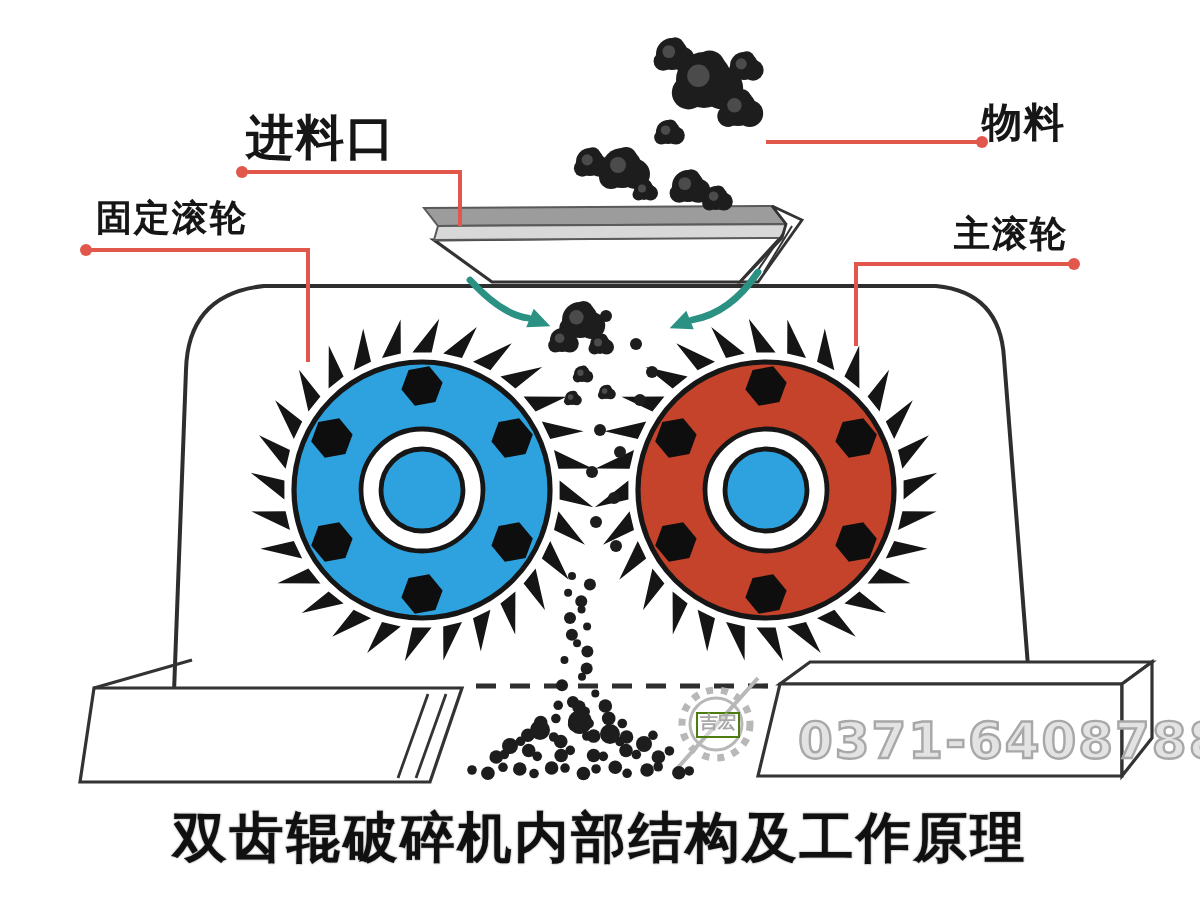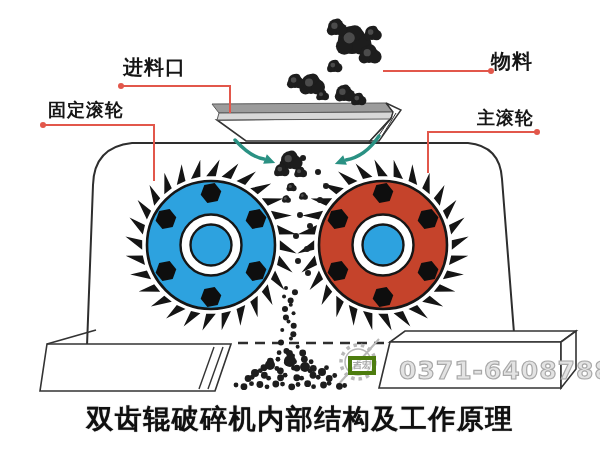--- a/index.html
+++ b/index.html
@@ -18,21 +18,21 @@
   .cldot{
     position:absolute;width:6px;height:6px;border-radius:50%;
     background:var(--callout,#e2574b);
   }
   .wm{
     position:absolute;font-weight:bold;color:#e3e3e3;white-space:nowrap;
     -webkit-text-stroke:1.2px var(--wmgray,#a8a8a8);letter-spacing:2px;
   }
   .wm-box{
     position:absolute;font-size:9px;font-weight:bold;color:var(--wmgray,#a8a8a8);
-    border:4px solid #4d7c0f;line-height:11px;padding:0 1px;background:rgba(255,255,255,.4);
+    border:1px solid #4d7c0f;line-height:11px;padding:0 1px;background:rgba(255,255,255,.4);
   }
   .caption{
     position:absolute;left:0;right:0;top:401px;text-align:center;font-weight:bold;
     font-size:27px;color:#101010;letter-spacing:1.5px;
     text-shadow:0 0 1px rgba(20,20,20,.6);
   }
 </style>
 </head>
 <body>
 
@@ -311,21 +311,21 @@
   <div class="cldot" style="left:488px;top:68px;"></div>
 
   <div class="cldot" style="left:40px;top:122px;"></div>
   <div class="cl h" style="left:43px;top:124px;width:112px;"></div>
   <div class="cl v" style="left:153px;top:124px;height:57px;"></div>
 
   <div class="cl h" style="left:427px;top:131px;width:110px;"></div>
   <div class="cldot" style="left:534px;top:129px;"></div>
   <div class="cl v" style="left:427px;top:131px;height:42px;"></div>
 
-  <div class="lbl" style="left:123px;top:56px;font-size:20px;">进料口</div>
+  <div class="lbl" style="left:123px;top:56px;font-size:24px;">进料口</div>
   <div class="lbl" style="left:447px;top:50px;font-size:20px;padding-left:44px;">物料</div>
   <div class="lbl" style="left:48px;top:100px;font-size:18px;">固定滚轮</div>
   <div class="lbl" style="left:477px;top:108px;font-size:18px;">主滚轮</div>
 
   <div class="wm" style="left:399px;top:356px;font-size:25px;letter-spacing:1px;">0371-64087888</div>
   <div class="wm-box" style="left:348px;top:356px;">吉宏</div>
 
   <div class="caption">双齿辊破碎机内部结构及工作原理</div>
 </div>
 

